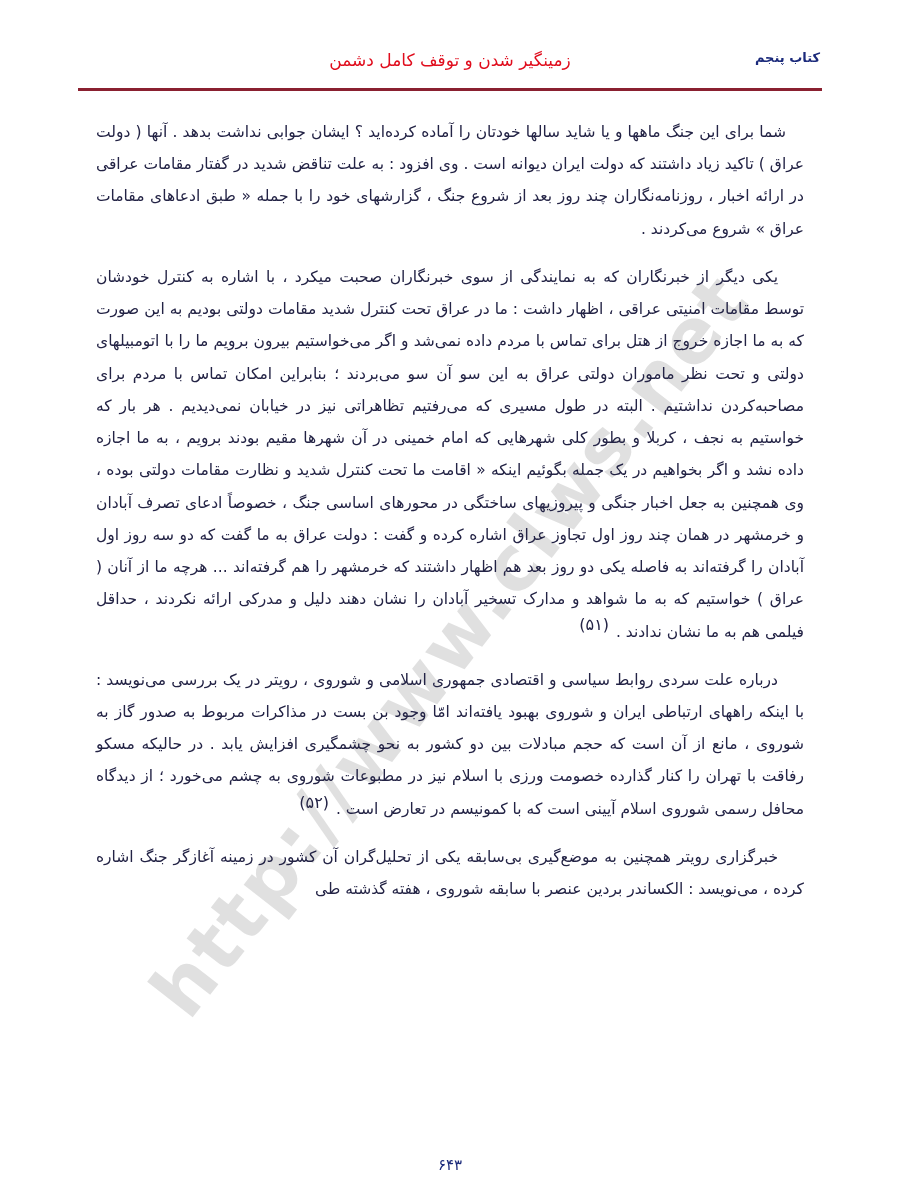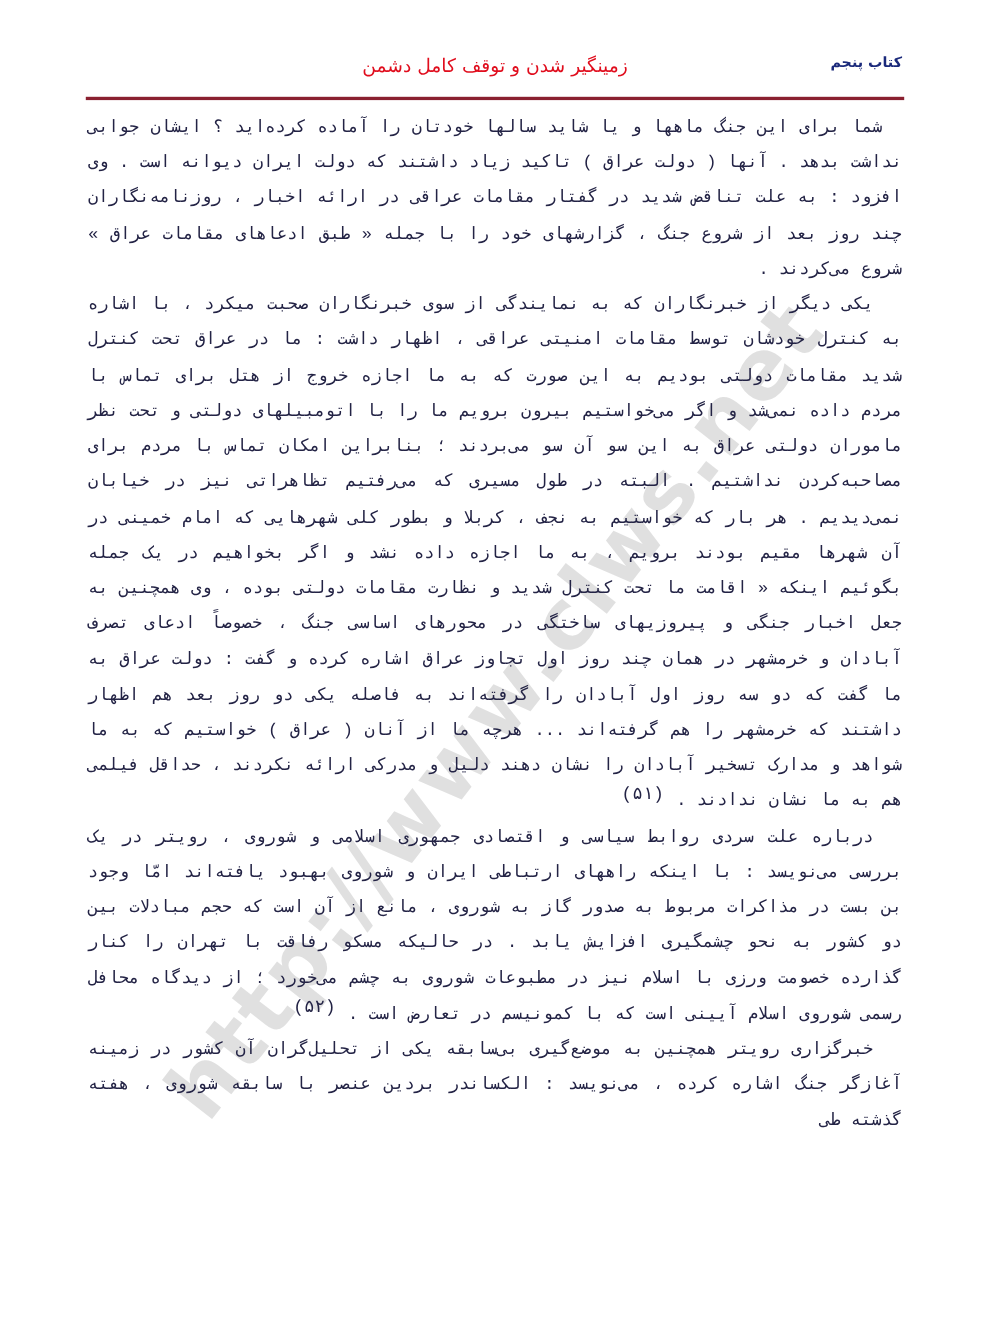--- a/index.html
+++ b/index.html
@@ -53,23 +53,22 @@
     top: 100px;
     right: 80px;
     left: 80px;
     direction: rtl;
     text-align: justify;
     font-size: 15.5px;
     line-height: 2.08;
     color: #232345;
   }
   .content p {
-    margin: 0;
+    margin: 16px;
     text-indent: 26px;
-    font-family: Liberation Mono, monospace;
   }
   .content p.first {
     text-indent: 18px;
   }
   sup.footnote {
     font-size: 16px;
     vertical-align: super;
     line-height: 0;
     margin-right: 2px;
   }
@@ -120,14 +119,17 @@
   </div>
   <div class="header-rule"></div>
 
   <div class="content">
     <p class="first"><span>شما برای این جنگ ماهها و یا شاید سالها خودتان را آماده کرده‌اید ؟ ایشان جوابی نداشت بدهد . آنها ( دولت عراق ) تاکید زیاد داشتند که دولت ایران دیوانه است . وی افزود : به علت تناقض شدید در گفتار مقامات عراقی در ارائه اخبار ، روزنامه‌نگاران چند روز بعد از شروع جنگ ، گزارشهای خود را با جمله « طبق ادعاهای مقامات عراق » شروع می‌کردند .</span></p>
     <p><span>یکی دیگر از خبرنگاران که به نمایندگی از سوی خبرنگاران صحبت میکرد ، با اشاره به کنترل خودشان توسط مقامات امنیتی عراقی ، اظهار داشت : ما در عراق تحت کنترل شدید مقامات دولتی بودیم به این صورت که به ما اجازه خروج از هتل برای تماس با مردم داده نمی‌شد و اگر می‌خواستیم بیرون برویم ما را با اتومبیلهای دولتی و تحت نظر ماموران دولتی عراق به این سو آن سو می‌بردند ؛ بنابراین امکان تماس با مردم برای مصاحبه‌کردن نداشتیم . البته در طول مسیری که می‌رفتیم تظاهراتی نیز در خیابان نمی‌دیدیم . هر بار که خواستیم به نجف ، کربلا و بطور کلی شهرهایی که امام خمینی در آن شهرها مقیم بودند برویم ، به ما اجازه داده نشد و اگر بخواهیم در یک جمله بگوئیم اینکه « اقامت ما تحت کنترل شدید و نظارت مقامات دولتی بوده ، وی همچنین به جعل اخبار جنگی و پیروزیهای ساختگی در محورهای اساسی جنگ ، خصوصاً ادعای تصرف آبادان و خرمشهر در همان چند روز اول تجاوز عراق اشاره کرده و گفت : دولت عراق به ما گفت که دو سه روز اول آبادان را گرفته‌اند به فاصله یکی دو روز بعد هم اظهار داشتند که خرمشهر را هم گرفته‌اند ... هرچه ما از آنان ( عراق ) خواستیم که به ما شواهد و مدارک تسخیر آبادان را نشان دهند دلیل و مدرکی ارائه نکردند ، حداقل فیلمی هم به ما نشان ندادند .</span> <sup class="footnote">(۵۱)</sup></p>
     <p><span>درباره علت سردی روابط سیاسی و اقتصادی جمهوری اسلامی و شوروی ، رویتر در یک بررسی می‌نویسد : با اینکه راههای ارتباطی ایران و شوروی بهبود یافته‌اند امّا وجود بن بست در مذاکرات مربوط به صدور گاز به شوروی ، مانع از آن است که حجم مبادلات بین دو کشور به نحو چشمگیری افزایش یابد . در حالیکه مسکو رفاقت با تهران را کنار گذارده خصومت ورزی با اسلام نیز در مطبوعات شوروی به چشم می‌خورد ؛ از دیدگاه محافل رسمی شوروی اسلام آیینی است که با کمونیسم در تعارض است .</span> <sup class="footnote">(۵۲)</sup></p>
     <p><span>خبرگزاری رویتر همچنین به موضع‌گیری بی‌سابقه یکی از تحلیل‌گران آن کشور در زمینه آغازگر جنگ اشاره کرده ، می‌نویسد : الکساندر بردین عنصر با سابقه شوروی ، هفته گذشته طی</span></p>
   </div>
 
+  <div class="footer">
+    <span>۶۴۳</span>
+  </div>
 
 </div>
 
 </body></html>

